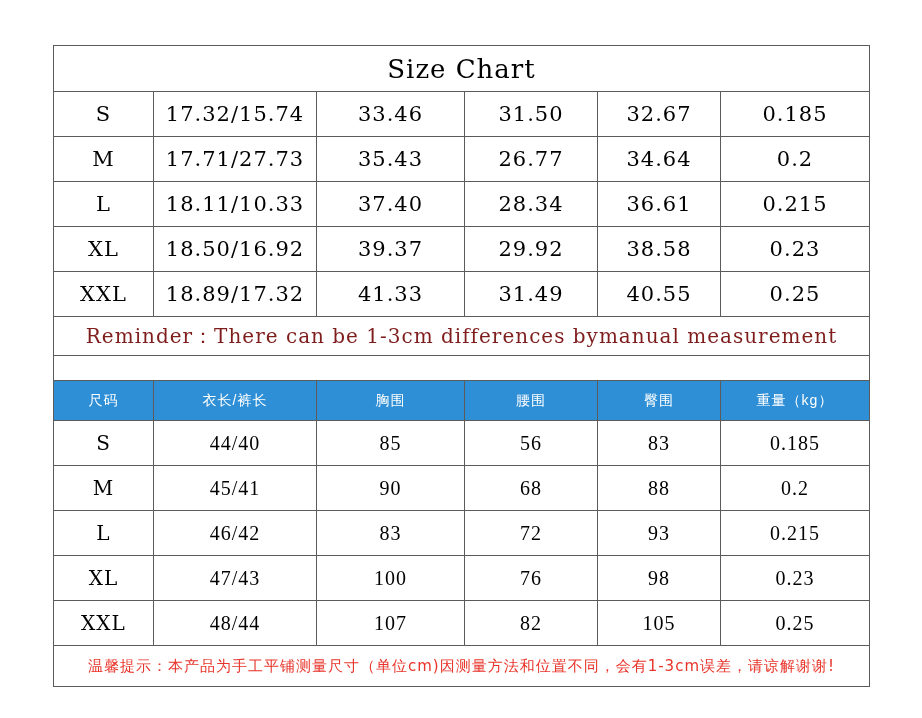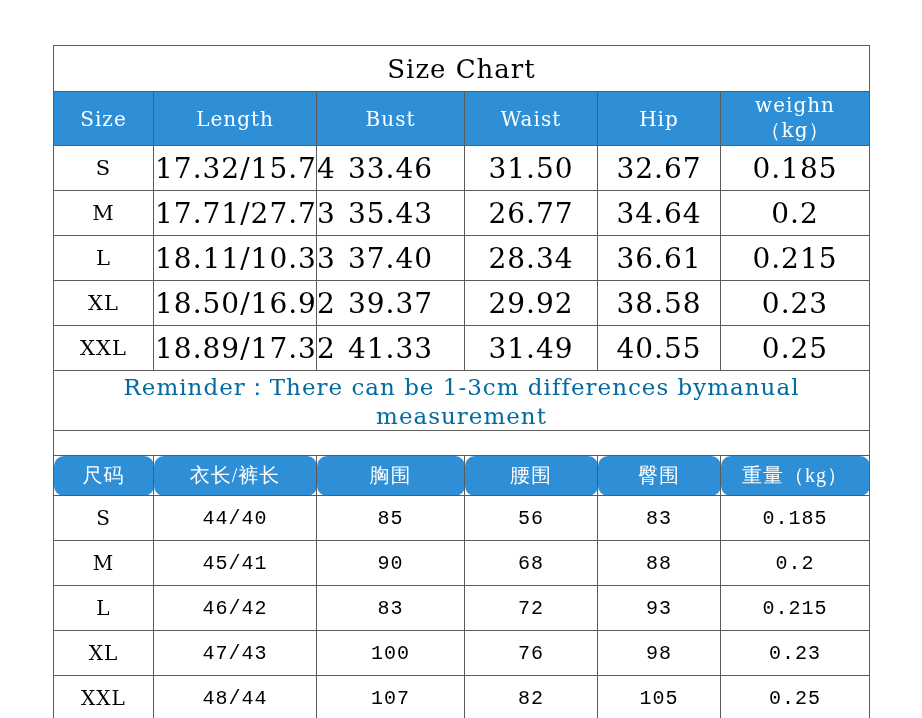--- a/index.html
+++ b/index.html
@@ -48,53 +48,52 @@
     letter-spacing: 3px;
   }
   .hdr td {
     background: #2e8fd6;
     color: #ffffff;
     height: 37px;
     font-size: 20px;
     letter-spacing: 2px;
   }
   .hdr.cn td {
-    font-family: Liberation Serif, serif;
-    font-size: 20px;
-    border-radius: 10px;
+    font-family: Liberation Sans, sans-serif;
+    font-size: 14px;
   }
   .body-row td {
     height: 42px;
-    font-size: 28px;
+    font-size: 21px;
     background: #ffffff;
   }
   .body-row td.sizecol {
     font-size: 21px;
   }
   .reminder-cell {
     height: 36px;
-    color: #0369a1;
-    font-size: 23px;
+    color: #7f1d1d;
+    font-size: 20px;
     letter-spacing: 0.5px;
     font-family: "DejaVu Serif", serif;
   }
   .spacer-cell {
     height: 22px;
     background: #ffffff;
   }
   .note-cell {
     height: 38px;
     color: #e8342a;
     font-size: 15px;
     font-family: "DejaVu Sans", sans-serif;
     letter-spacing: 0px;
     font-weight: bold;
   }
   .cn-body td {
-    font-family: Liberation Mono, monospace;
+    font-family: Liberation Serif, serif;
     font-size: 20px;
   }
   .cn-body td.sizecol {
     font-family: "DejaVu Serif", serif;
     font-size: 20px;
   }
 </style>
 </head>
 <body>
 
@@ -106,28 +105,20 @@
         <col class="c2">
         <col class="c3">
         <col class="c4">
         <col class="c5">
     </colgroup>
     <tbody>
       <tr>
         <td class="title-cell" colspan="6">Size Chart</td>
       </tr>
 
-      <tr class="hdr">
-        <td>Size</td>
-        <td>Length</td>
-        <td>Bust</td>
-        <td>Waist</td>
-        <td>Hip</td>
-        <td>weighn（kg）</td>
-      </tr>
 
       <tr class="body-row">
         <td class="sizecol">S</td>
         <td>17.32/15.74</td>
         <td>33.46</td>
         <td>31.50</td>
         <td>32.67</td>
         <td>0.185</td>
       </tr>
       <tr class="body-row">

